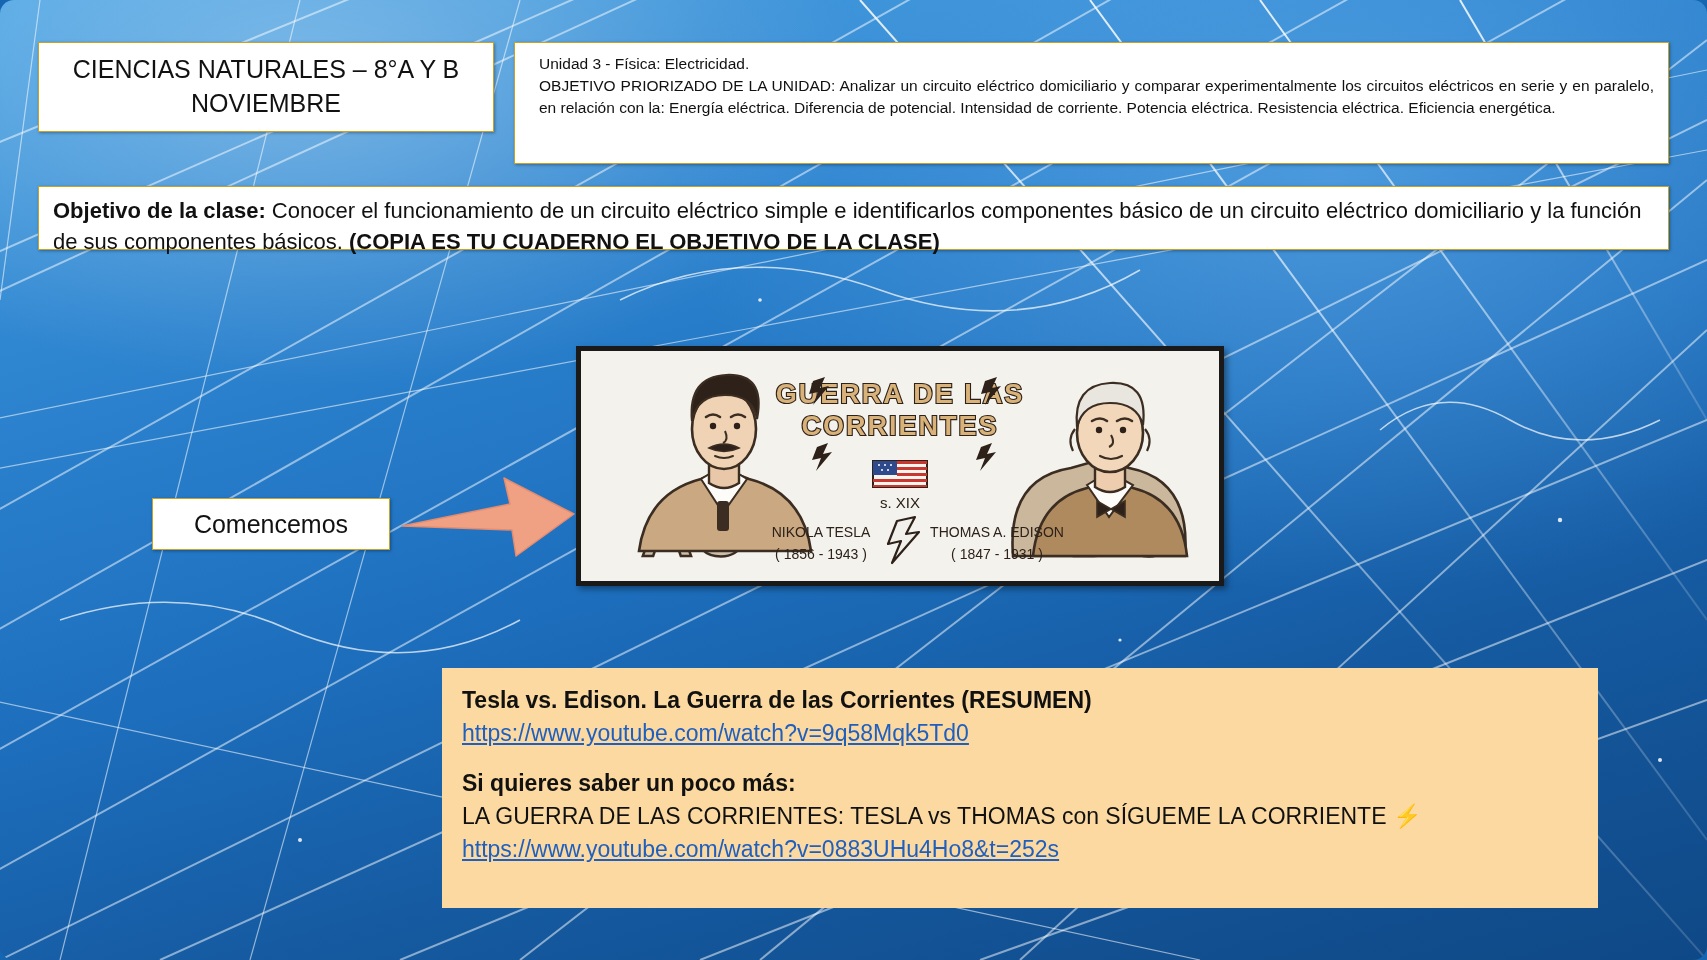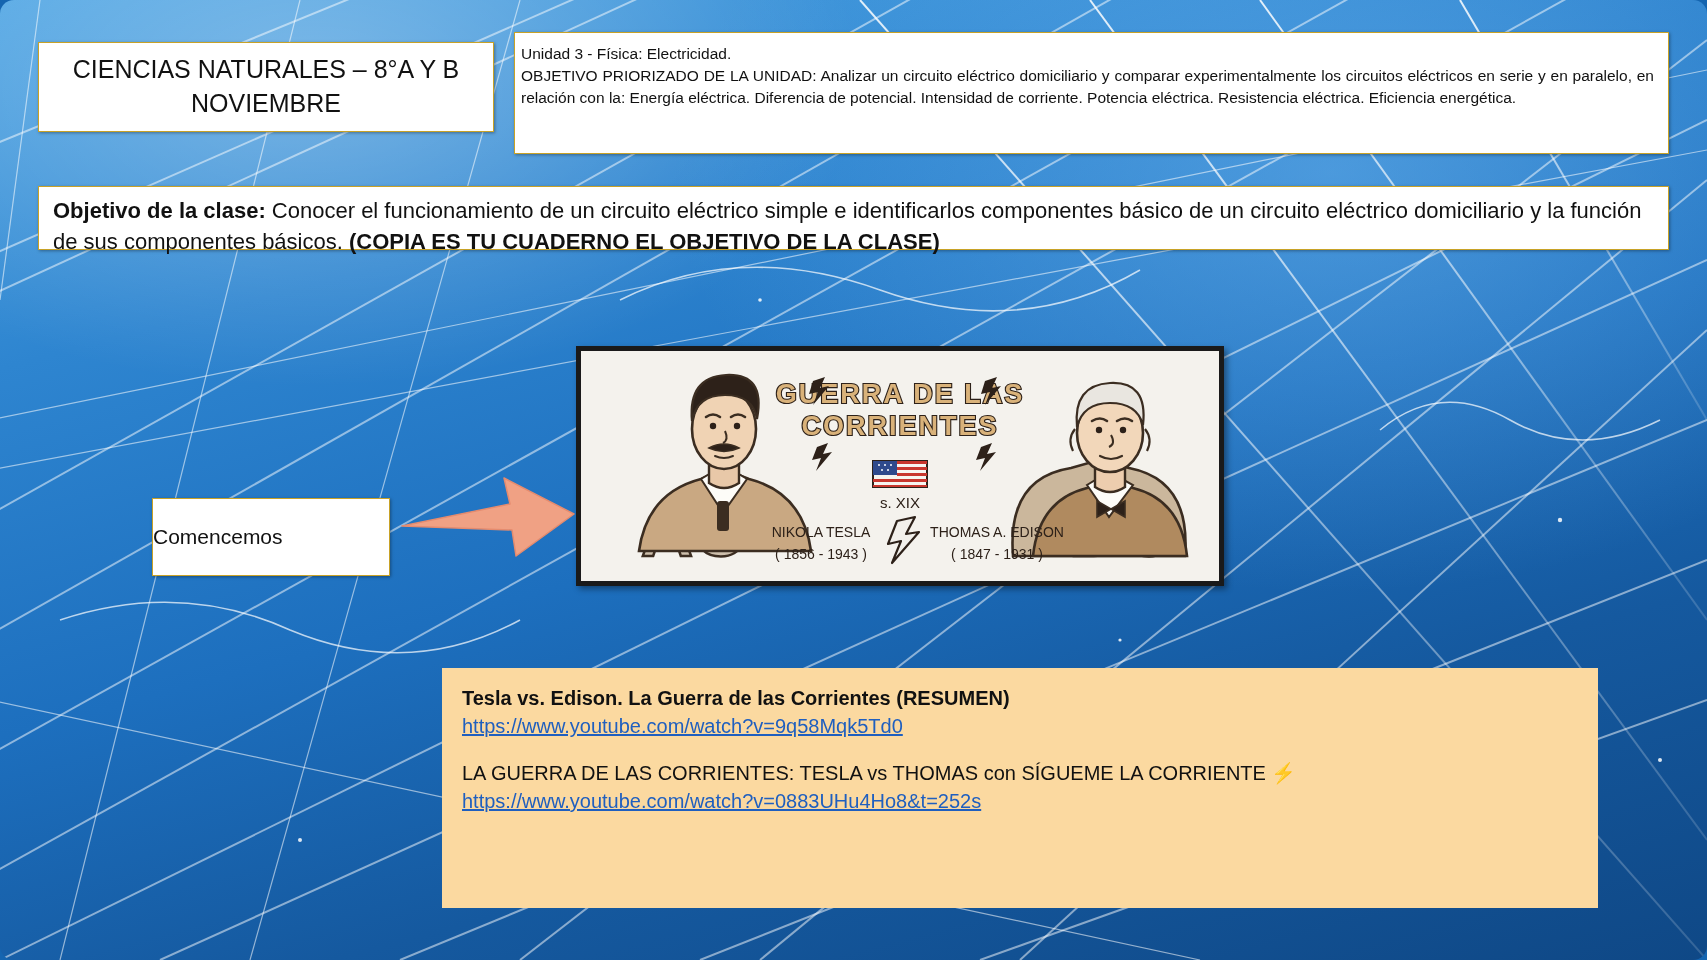--- a/index.html
+++ b/index.html
@@ -39,38 +39,38 @@
 
   #title-box {
     left: 38px; top: 42px; width: 456px; height: 90px;
     display: flex; flex-direction: column;
     align-items: center; justify-content: center;
     font-size: 25px; color: #111; line-height: 1.35;
   }
   #title-box .l { white-space: nowrap; }
 
   #unit-box {
-    left: 514px; top: 32px; width: 1155px; height: 122px;
-    padding: 10px 14px 8px 6px;
+    left: 514px; top: 42px; width: 1155px; height: 122px;
+    padding: 10px 14px 8px 24px;
     font-size: 15.5px; color: #111; line-height: 1.42;
     text-align: justify;
   }
   #unit-box .b { font-weight: normal; }
 
   #objective-box {
     left: 38px; top: 186px; width: 1631px; height: 64px;
     padding: 8px 14px;
     font-size: 22px; color: #111; line-height: 1.42;
   }
   #objective-box .b { font-weight: bold; }
 
   #comencemos-box {
-    left: 152px; top: 498px; width: 238px; height: 78px;
-    display: flex; align-items: center; 
-    font-size: 21px; color: #111;
+    left: 152px; top: 498px; width: 238px; height: 52px;
+    display: flex; align-items: center; justify-content: center;
+    font-size: 25px; color: #111;
   }
 
   
   #arrow { position: absolute; left: 398px; top: 470px; width: 180px; height: 96px; }
 
   
   #img-panel {
     position: absolute;
     left: 576px; top: 346px; width: 648px; height: 240px;
     background: #f3f1ec;
@@ -81,21 +81,21 @@
   }
   #img-panel svg { display: block; }
 
   
   #links-box {
     position: absolute;
     left: 442px; top: 668px; width: 1156px; height: 240px;
     background: #fbd9a0;
     padding: 16px 20px 10px 20px;
     box-sizing: border-box;
-    font-size: 20px;
+    font-size: 23px;
     color: #111;
     line-height: 1.42;
   }
   #links-box .bold { font-weight: bold; }
   #links-box .lnk {
     color: #1f5fbf;
     text-decoration: underline;
     word-break: break-all;
     margin-top: 8px;
   }
@@ -284,17 +284,18 @@
       <text x="240" y="208" text-anchor="middle" font-family="'Liberation Sans', sans-serif" font-size="14" fill="#2d2119">( 1856 - 1943 )</text>
       <text x="416" y="186" text-anchor="middle" font-family="'Liberation Sans', sans-serif" font-size="14" fill="#2d2119">THOMAS A. EDISON</text>
       <text x="416" y="208" text-anchor="middle" font-family="'Liberation Sans', sans-serif" font-size="14" fill="#2d2119">( 1847 - 1931 )</text>
     </svg>
   </div>
 
   <div id="links-box">
     <div class="bold">Tesla vs. Edison. La Guerra de las Corrientes (RESUMEN)</div>
     <a class="lnk" href="#">https://www.youtube.com/watch?v=9q58Mqk5Td0</a>
     <div class="sp"></div>
+    <div class="bold">Si quieres saber un poco más:</div>
     <div>LA GUERRA DE LAS CORRIENTES: TESLA vs THOMAS con SÍGUEME LA CORRIENTE ⚡</div>
     <a class="lnk" href="#">https://www.youtube.com/watch?v=0883UHu4Ho8&amp;t=252s</a>
   </div>
 
 </div>
 
 </body></html>

